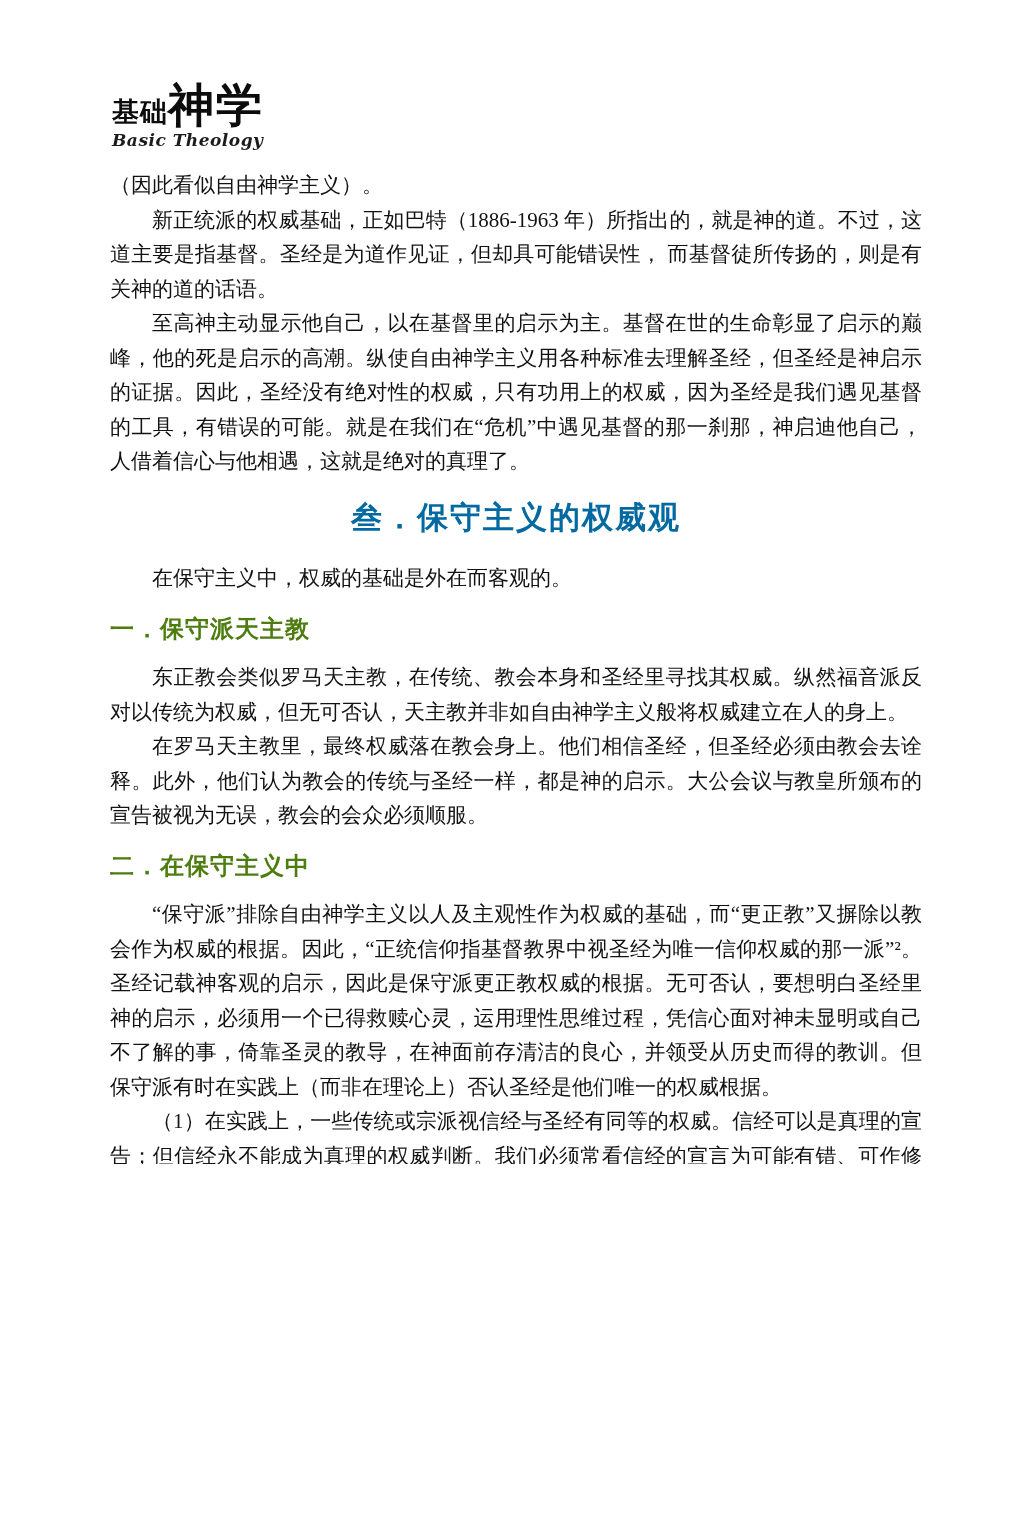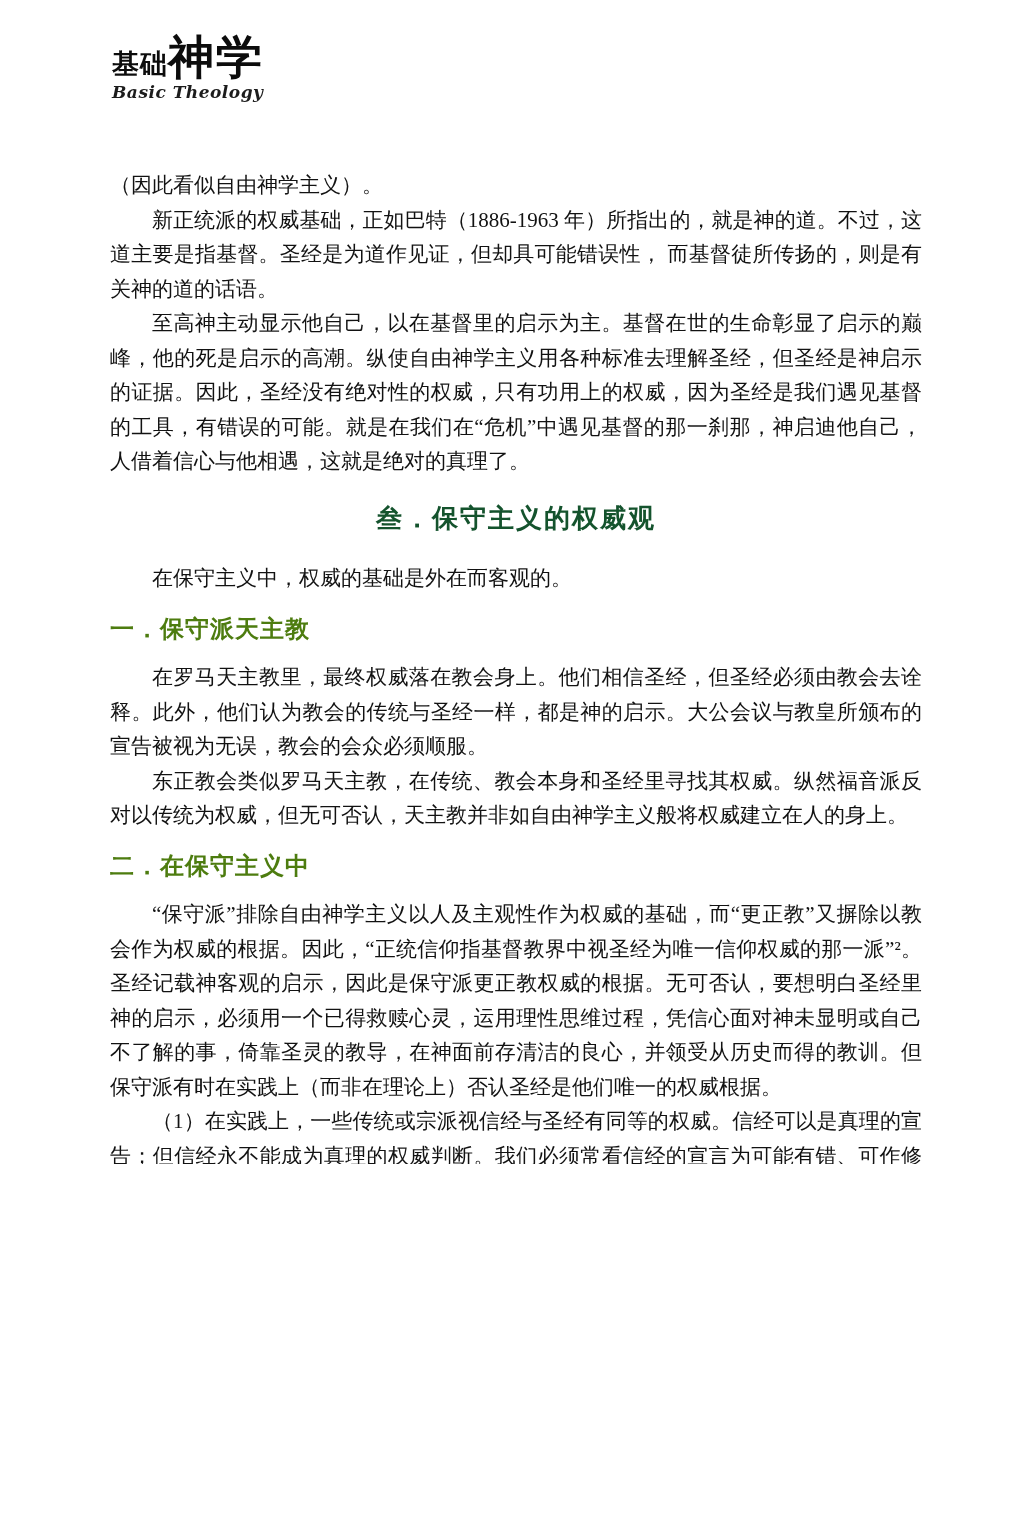--- a/index.html
+++ b/index.html
@@ -32,20 +32,21 @@
     color: #0c0c0c;
     line-height: 1;
   }
   .logo-small {
     font-size: 27px;
     letter-spacing: 1px;
   }
   .logo-large {
     font-size: 46px;
     letter-spacing: 2px;
+    margin-top: 48px;
   }
   .logo-en {
     font-family: "DejaVu Serif", serif;
     font-style: italic;
     font-weight: bold;
     font-size: 17px;
     color: #1c1c1c;
     margin-top: 2px;
     letter-spacing: 0.5px;
   }
@@ -65,25 +66,25 @@
     margin: 0;
     text-indent: 2em;
   }
   .para.no-indent {
     text-indent: 0;
   }
 
   .section-heading {
     font-family: "Liberation Sans", sans-serif;
     font-weight: bold;
-    font-size: 26px;
+    font-size: 31px;
     text-align: center;
     letter-spacing: 2px;
     margin: 22px 0 26px 0;
-    color: #14532d;
+    color: #0369a1;
   }
   .sub-heading {
     font-family: "Liberation Sans", sans-serif;
     font-weight: bold;
     font-size: 24px;
     letter-spacing: 1px;
     margin: 16px 0 14px 0;
     color: #4d7c0f;
   }
 
@@ -116,22 +117,22 @@
 
     <p class="para no-indent">（因此看似自由神学主义）。</p>
     <p class="para">新正统派的权威基础，正如巴特（1886-1963 年）所指出的，就是神的道。不过，这道主要是指基督。圣经是为道作见证，但却具可能错误性， 而基督徒所传扬的，则是有关神的道的话语。</p>
     <p class="para">至高神主动显示他自己，以在基督里的启示为主。基督在世的生命彰显了启示的巅峰，他的死是启示的高潮。纵使自由神学主义用各种标准去理解圣经，但圣经是神启示的证据。因此，圣经没有绝对性的权威，只有功用上的权威，因为圣经是我们遇见基督的工具，有错误的可能。就是在我们在“危机”中遇见基督的那一刹那，神启迪他自己，人借着信心与他相遇，这就是绝对的真理了。</p>
 
     <h1 class="section-heading">叁．保守主义的权威观</h1>
 
     <p class="para">在保守主义中，权威的基础是外在而客观的。</p>
 
     <h2 class="sub-heading">一．保守派天主教</h2>
+    <p class="para">东正教会类似罗马天主教，在传统、教会本身和圣经里寻找其权威。纵然福音派反对以传统为权威，但无可否认，天主教并非如自由神学主义般将权威建立在人的身上。</p>
     <p class="para">在罗马天主教里，最终权威落在教会身上。他们相信圣经，但圣经必须由教会去诠释。此外，他们认为教会的传统与圣经一样，都是神的启示。大公会议与教皇所颁布的宣告被视为无误，教会的会众必须顺服。</p>
-    <p class="para">东正教会类似罗马天主教，在传统、教会本身和圣经里寻找其权威。纵然福音派反对以传统为权威，但无可否认，天主教并非如自由神学主义般将权威建立在人的身上。</p>
 
     <h2 class="sub-heading">二．在保守主义中</h2>
     <p class="para">“保守派”排除自由神学主义以人及主观性作为权威的基础，而“更正教”又摒除以教会作为权威的根据。因此，“正统信仰指基督教界中视圣经为唯一信仰权威的那一派”²。圣经记载神客观的启示，因此是保守派更正教权威的根据。无可否认，要想明白圣经里神的启示，必须用一个已得救赎心灵，运用理性思维过程，凭信心面对神未显明或自己不了解的事，倚靠圣灵的教导，在神面前存清洁的良心，并领受从历史而得的教训。但保守派有时在实践上（而非在理论上）否认圣经是他们唯一的权威根据。</p>
     <p class="para">（1）在实践上，一些传统或宗派视信经与圣经有同等的权威。信经可以是真理的宣告；但信经永不能成为真理的权威判断。我们必须常看信经的宣言为可能有错、可作修改的、是在圣经权威之下的。</p>
     <p class="para">（2）在实践上，一些团体视传统及公认的仪节与圣经有同等权威。神的确吩咐教</p>
 
   </main>
 
 
 </div>

